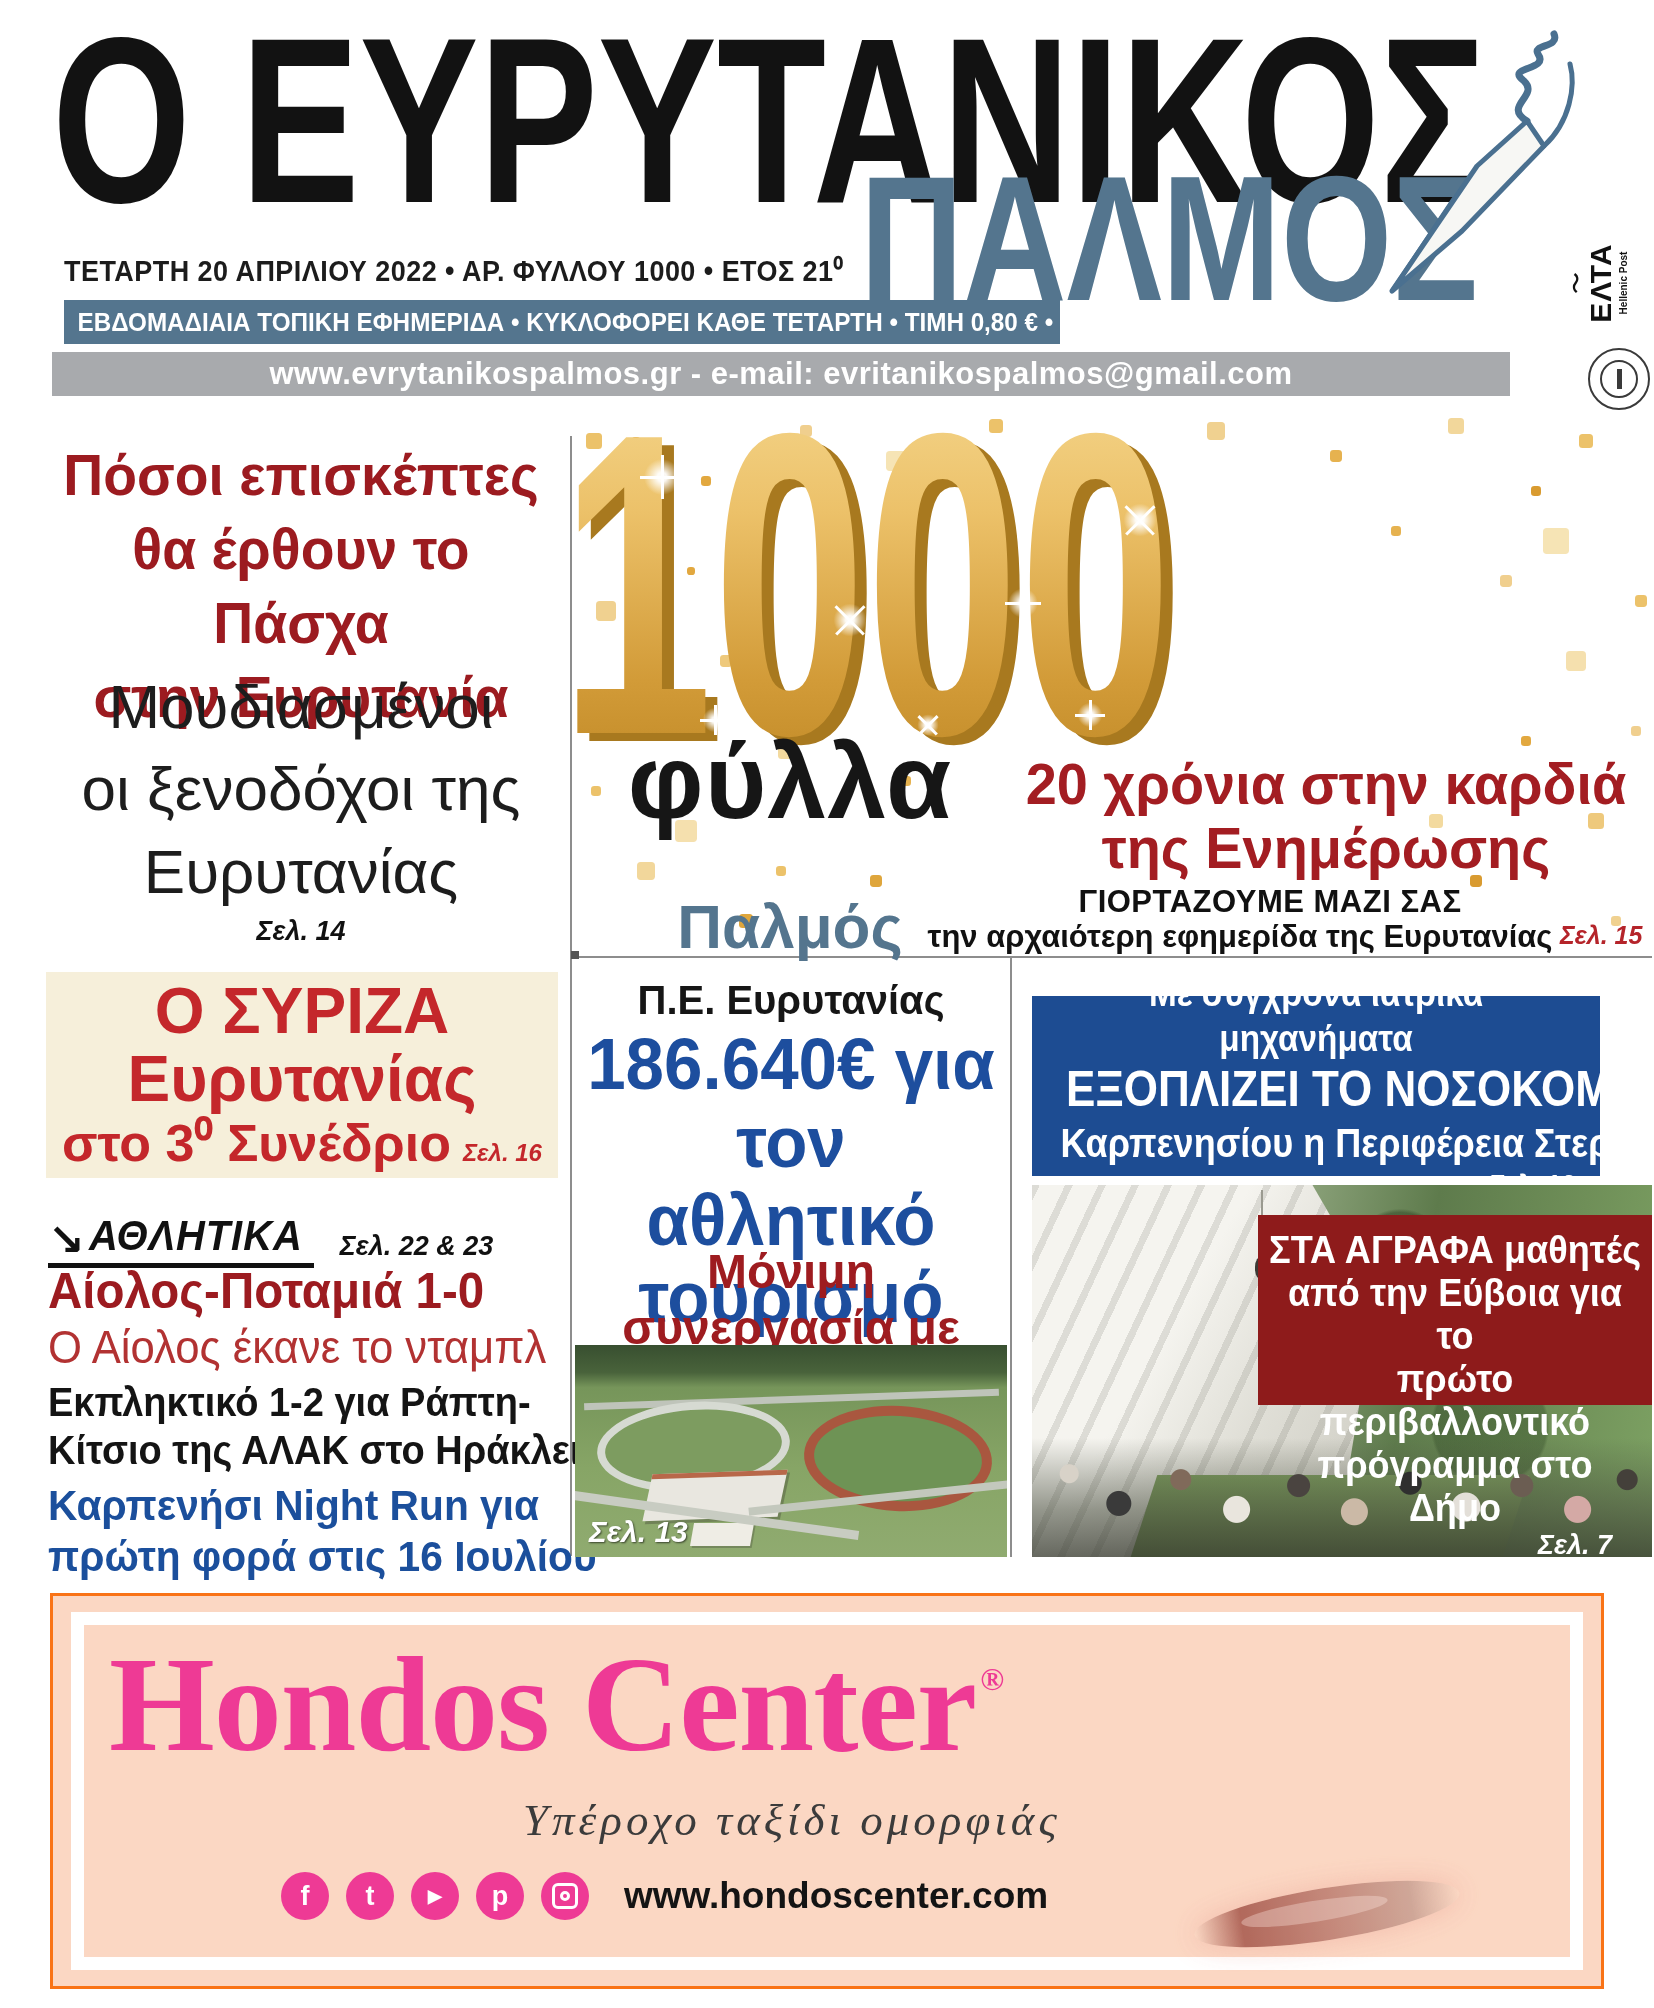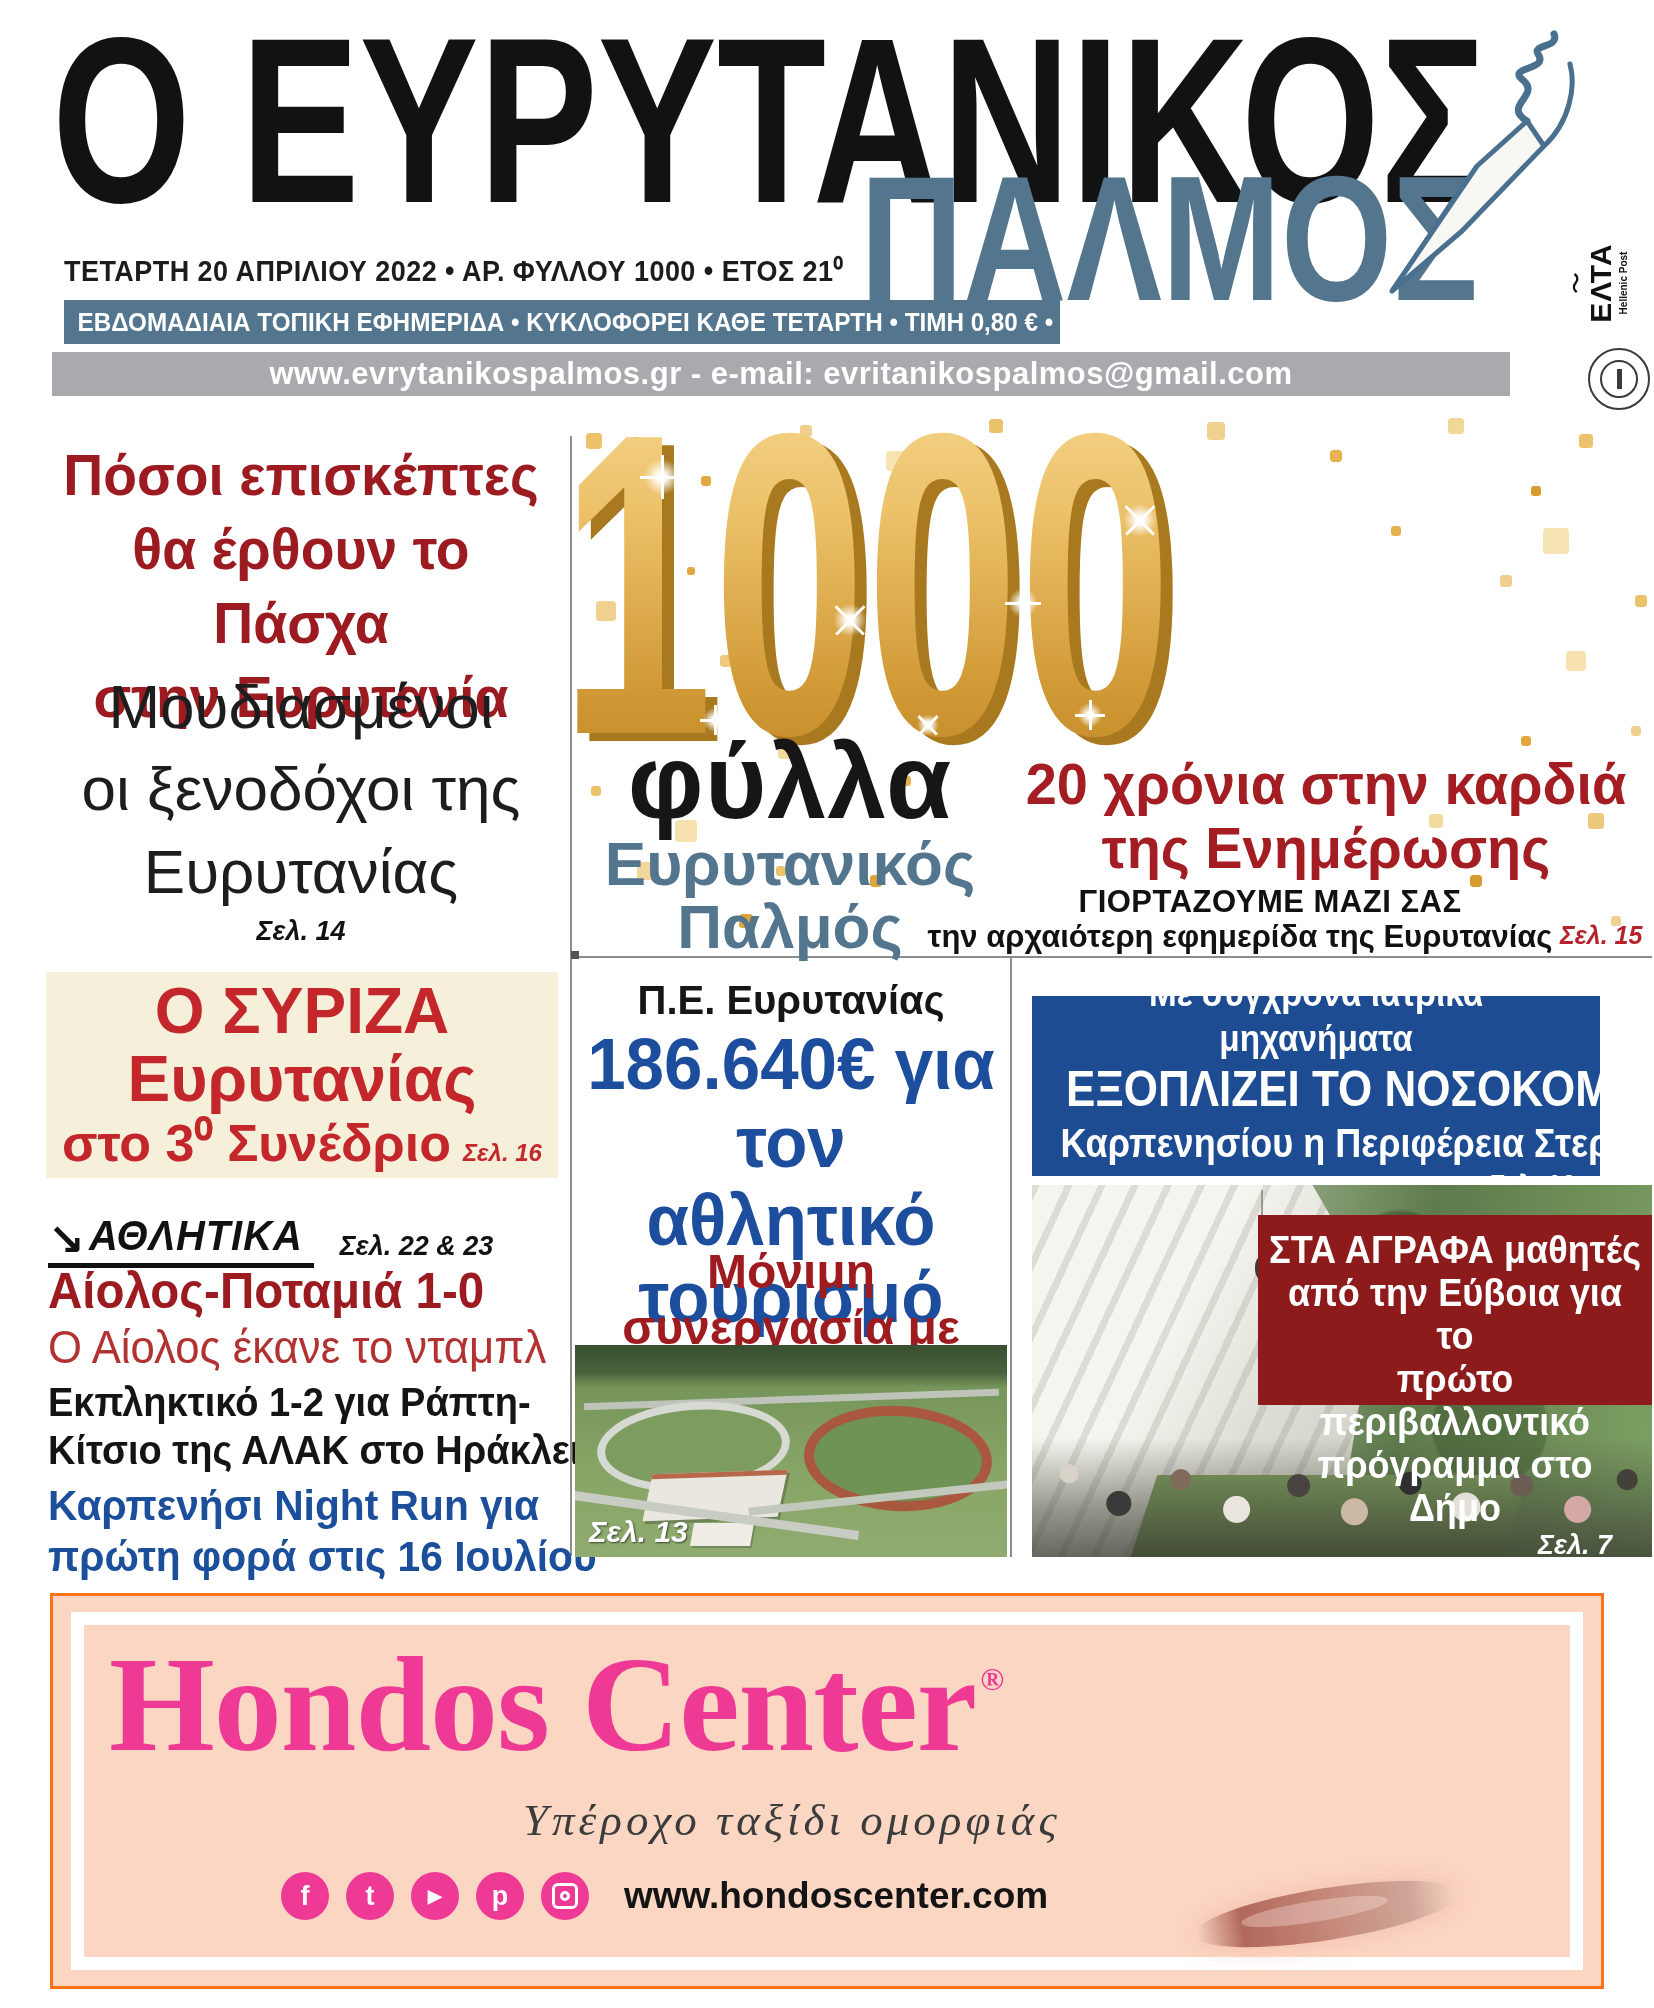--- a/index.html
+++ b/index.html
@@ -269,21 +269,20 @@
   </svg>
   <div class="sp" style="left:640px; top:455px; width:44px; height:44px;"></div>
   <div class="sp" style="left:830px; top:600px; width:40px; height:40px; transform:rotate(45deg);"></div>
   <div class="sp" style="left:1005px; top:585px; width:36px; height:36px;"></div>
   <div class="sp" style="left:1120px; top:500px; width:40px; height:40px; transform:rotate(45deg);"></div>
   <div class="sp" style="left:700px; top:705px; width:30px; height:30px;"></div>
   <div class="sp" style="left:915px; top:712px; width:26px; height:26px; transform:rotate(45deg);"></div>
   <div class="sp" style="left:1075px; top:700px; width:30px; height:30px;"></div>
 
   <div class="abs word-fylla ctr">φύλλα</div>
-  <div class="abs paper-l1 ctr">Ευρυτανικός</div>
   <div class="abs paper-l2 ctr">Παλμός</div>
   <div class="abs slogan ctr pre">20 χρόνια στην καρδιά
 της Ενημέρωσης</div>
   <div class="abs cel-sub1 ctr">ΓΙΟΡΤΑΖΟΥΜΕ ΜΑΖΙ ΣΑΣ</div>
   <div class="abs cel-sub2 ctr">την αρχαιότερη εφημερίδα της Ευρυτανίας</div>
   <div class="abs cel-ref">Σελ. 15</div>
 
   <div class="abs pe-kicker ctr">Π.Ε. Ευρυτανίας</div>
   <div class="abs tourism-headline ctr pre">186.640€ για
 τον αθλητικό

